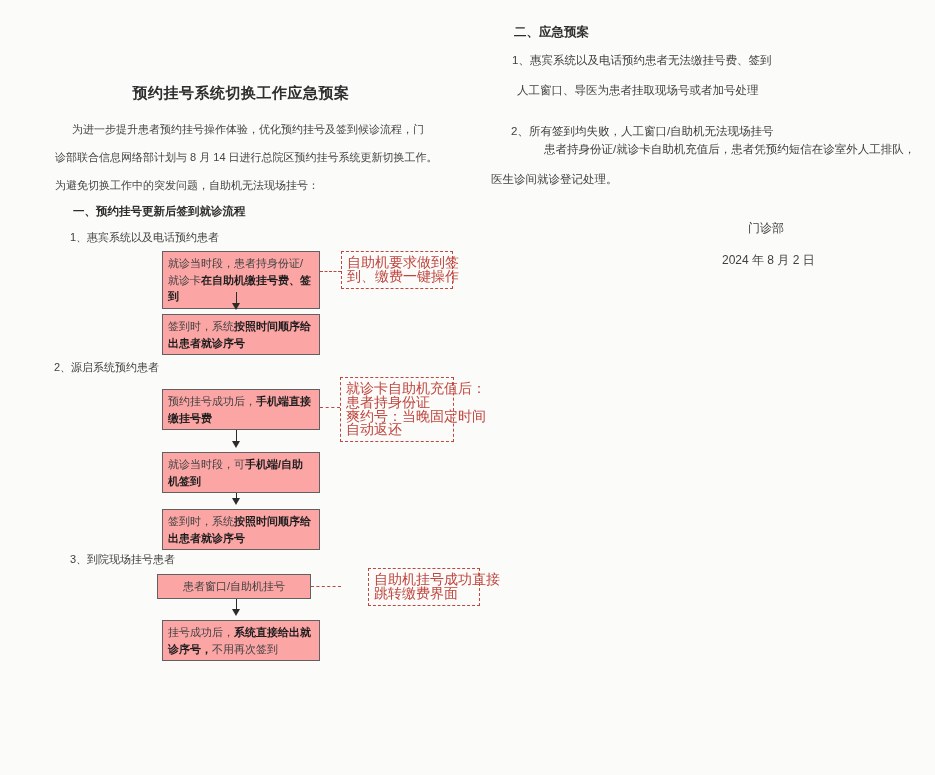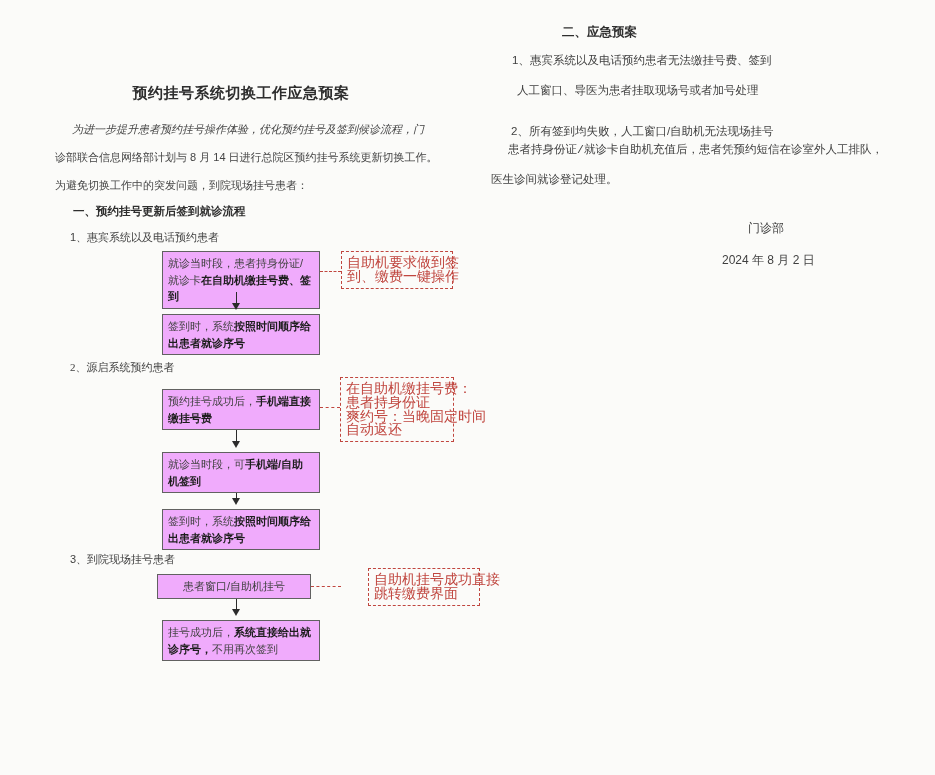--- a/index.html
+++ b/index.html
@@ -10,76 +10,76 @@
     color:#3d3d3d;
   }
   .abs{position:absolute;white-space:nowrap;}
   
   .doc-title{left:55px;top:84px;width:372px;text-align:center;font-size:15px;font-weight:700;color:#2e2e2e;letter-spacing:.5px;}
   .intro{font-size:11px;color:#444;letter-spacing:0;}
   .h1{font-size:11.5px;font-weight:700;color:#2e2e2e;}
   .sub{font-size:11px;color:#3f3f3f;}
   .fbox{
     position:absolute;left:162px;width:146px;border:1px solid #616161;
-    background:#f0abfc;padding:3px 5px;font-size:11px;line-height:16.5px;color:#424242;
+    background:#fca5a5;padding:3px 5px;font-size:11px;line-height:16.5px;color:#424242;
   }
   .fbox b{color:#1e1e1e;}
   .fbox.center{text-align:center;}
   .note{
     position:absolute;border:1px dashed #c0463f;color:#c0463f;
     padding:4px 5px;font-size:14px;line-height:13.8px;background:transparent;
   }
   .note div{white-space:nowrap;}
   .varrow{position:absolute;left:236px;width:0;border-left:1.5px solid #2b2b2b;}
   .varrow::after{
     content:"";position:absolute;left:-4.6px;bottom:-7px;
     border:4px solid transparent;border-top:7px solid #2b2b2b;
   }
   .conn{position:absolute;height:0;border-top:1.2px dashed #c0463f;}
   
-  .h2{font-size:12.5px;font-weight:700;color:#2e2e2e;margin-left:48px;}
+  .h2{font-size:12.5px;font-weight:700;color:#2e2e2e;}
   .rline{font-size:11.5px;color:#3f3f3f;}
   .sig{font-size:12px;color:#3f3f3f;text-align:center;}
 </style>
 </head>
 <body>
 
 <div class="canvas">
 
   <div class="abs doc-title">预约挂号系统切换工作应急预案</div>
 
-  <div class="abs intro" style="left:72px;top:122px;font-style:italic;">为进一步提升患者预约挂号操作体验，优化预约挂号及签到候诊流程，门</div>
+  <div class="abs intro" style="left:72px;top:122px;">为进一步提升患者预约挂号操作体验，优化预约挂号及签到候诊流程，门</div>
   <div class="abs intro" style="left:55px;top:150px;">诊部联合信息网络部计划与 8 月 14 日进行总院区预约挂号系统更新切换工作。</div>
-  <div class="abs intro" style="left:55px;top:178px;">为避免切换工作中的突发问题，到院现场挂号患者：</div>
+  <div class="abs intro" style="left:55px;top:178px;">为避免切换工作中的突发问题，自助机无法现场挂号：</div>
 
   <div class="abs h1" style="left:73px;top:204px;">一、预约挂号更新后签到就诊流程</div>
 
   <div class="abs sub" style="left:70px;top:230px;">1、惠宾系统以及电话预约患者</div>
 
   <div class="fbox" style="top:251px;"><span>就诊当时段，患者持身份证/就诊卡</span><b>在自助机缴挂号费、签到</b><span></span></div>
 
   <div class="conn" style="left:320px;top:271px;width:21px;"></div>
 
   <div class="note" style="left:341px;top:251px;width:100px;">
     <div>自助机要求做到签</div>
     <div>到、缴费一键操作</div>
   </div>
 
   <div class="varrow" style="top:292px;height:15px;"></div>
 
   <div class="fbox" style="top:314px;"><span>签到时，系统</span><b>按照时间顺序给出患者就诊序号</b><span></span></div>
 
-  <div class="abs sub" style="left:70px;top:360px;font-family:Liberation Serif, serif;">2、源启系统预约患者</div>
+  <div class="abs sub" style="left:54px;top:360px;">2、源启系统预约患者</div>
 
   <div class="fbox" style="top:389px;"><span>预约挂号成功后，</span><b>手机端直接缴挂号费</b><span></span></div>
 
   <div class="conn" style="left:320px;top:407px;width:20px;"></div>
 
   <div class="note" style="left:340px;top:377px;width:102px;">
-    <div>在自助机缴挂号费：</div>
+    <div>就诊卡自助机充值后：</div>
     <div>患者持身份证</div>
     <div>爽约号：当晚固定时间</div>
     <div>自动返还</div>
   </div>
 
   <div class="varrow" style="top:430px;height:15px;"></div>
 
   <div class="fbox" style="top:452px;"><span>就诊当时段，可</span><b>手机端/自助机签到</b><span></span></div>
 
   <div class="varrow" style="top:493px;height:9px;"></div>
@@ -99,19 +99,19 @@
 
   <div class="varrow" style="top:599px;height:14px;"></div>
 
   <div class="fbox" style="top:620px;"><span>挂号成功后，</span><b>系统直接给出就诊序号，</b><span>不用再次签到</span></div>
 
   <div class="abs h2" style="left:514px;top:24px;">二、应急预案</div>
 
   <div class="abs rline" style="left:512px;top:53px;">1、惠宾系统以及电话预约患者无法缴挂号费、签到</div>
   <div class="abs rline" style="left:517px;top:83px;">人工窗口、导医为患者挂取现场号或者加号处理</div>
   <div class="abs rline" style="left:511px;top:112px;margin-top:12px;">2、所有签到均失败，人工窗口/自助机无法现场挂号</div>
-  <div class="abs rline" style="left:508px;top:142px;font-family:Liberation Mono, monospace;">患者持身份证/就诊卡自助机充值后，患者凭预约短信在诊室外人工排队，</div>
+  <div class="abs rline" style="left:544px;top:142px;">患者持身份证/就诊卡自助机充值后，患者凭预约短信在诊室外人工排队，</div>
   <div class="abs rline" style="left:491px;top:172px;">医生诊间就诊登记处理。</div>
 
   <div class="abs sig" style="left:748px;top:220px;">门诊部</div>
   <div class="abs sig" style="left:722px;top:252px;">2024 年 8 月 2 日</div>
 
 </div>
 
 </body></html>

